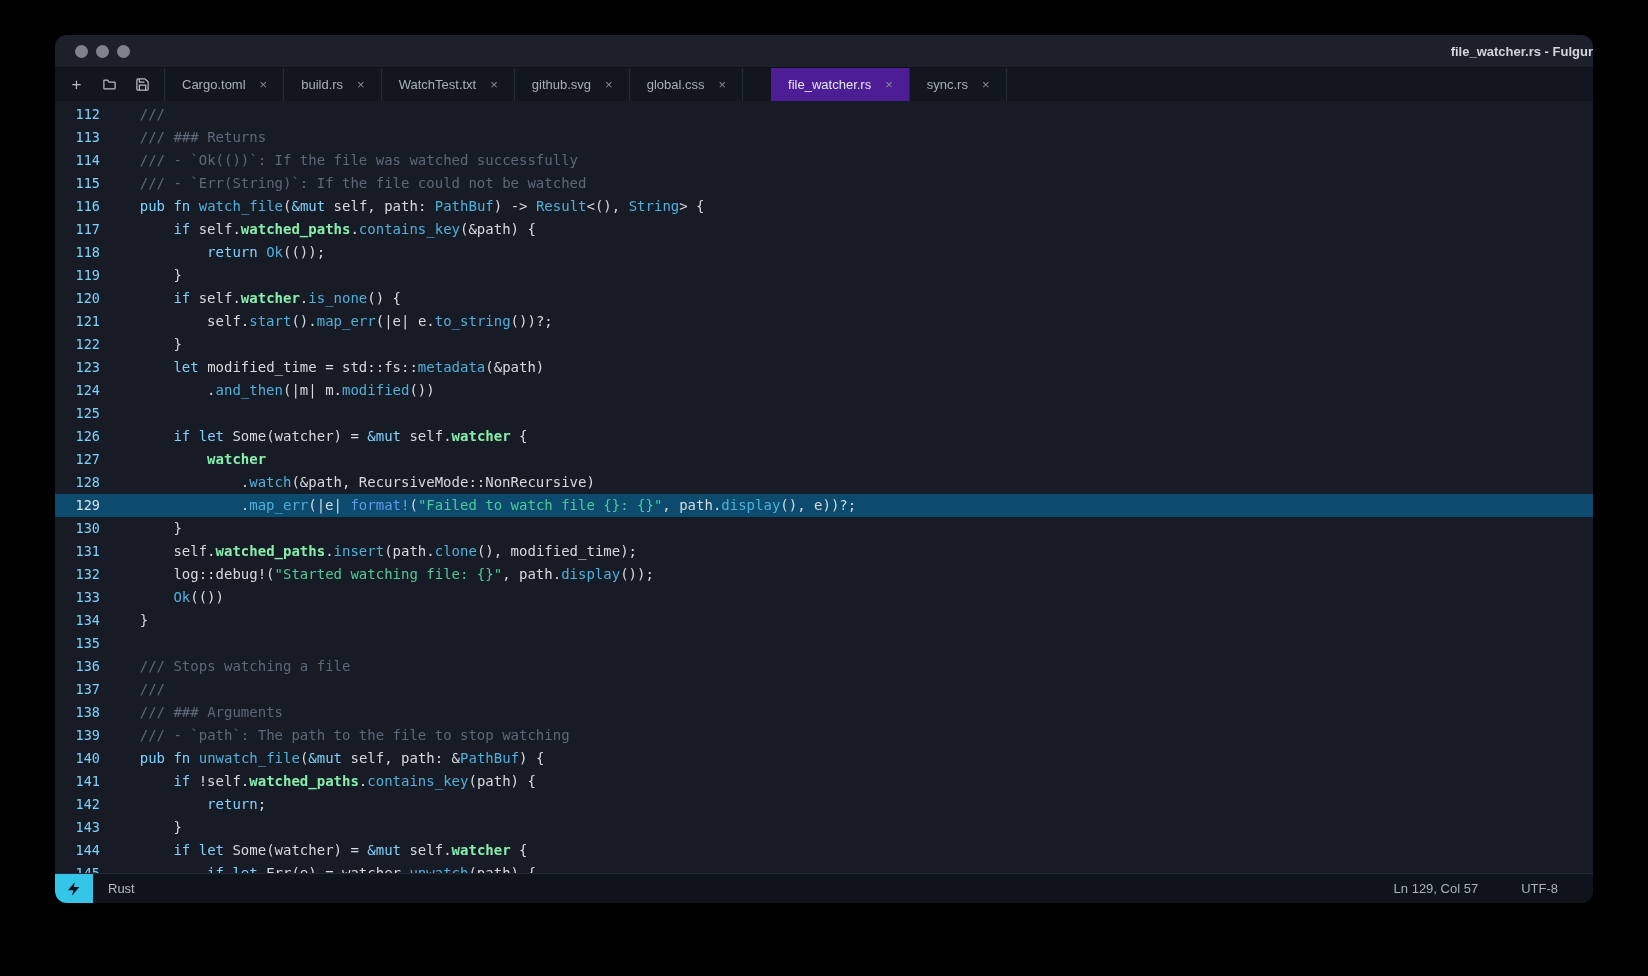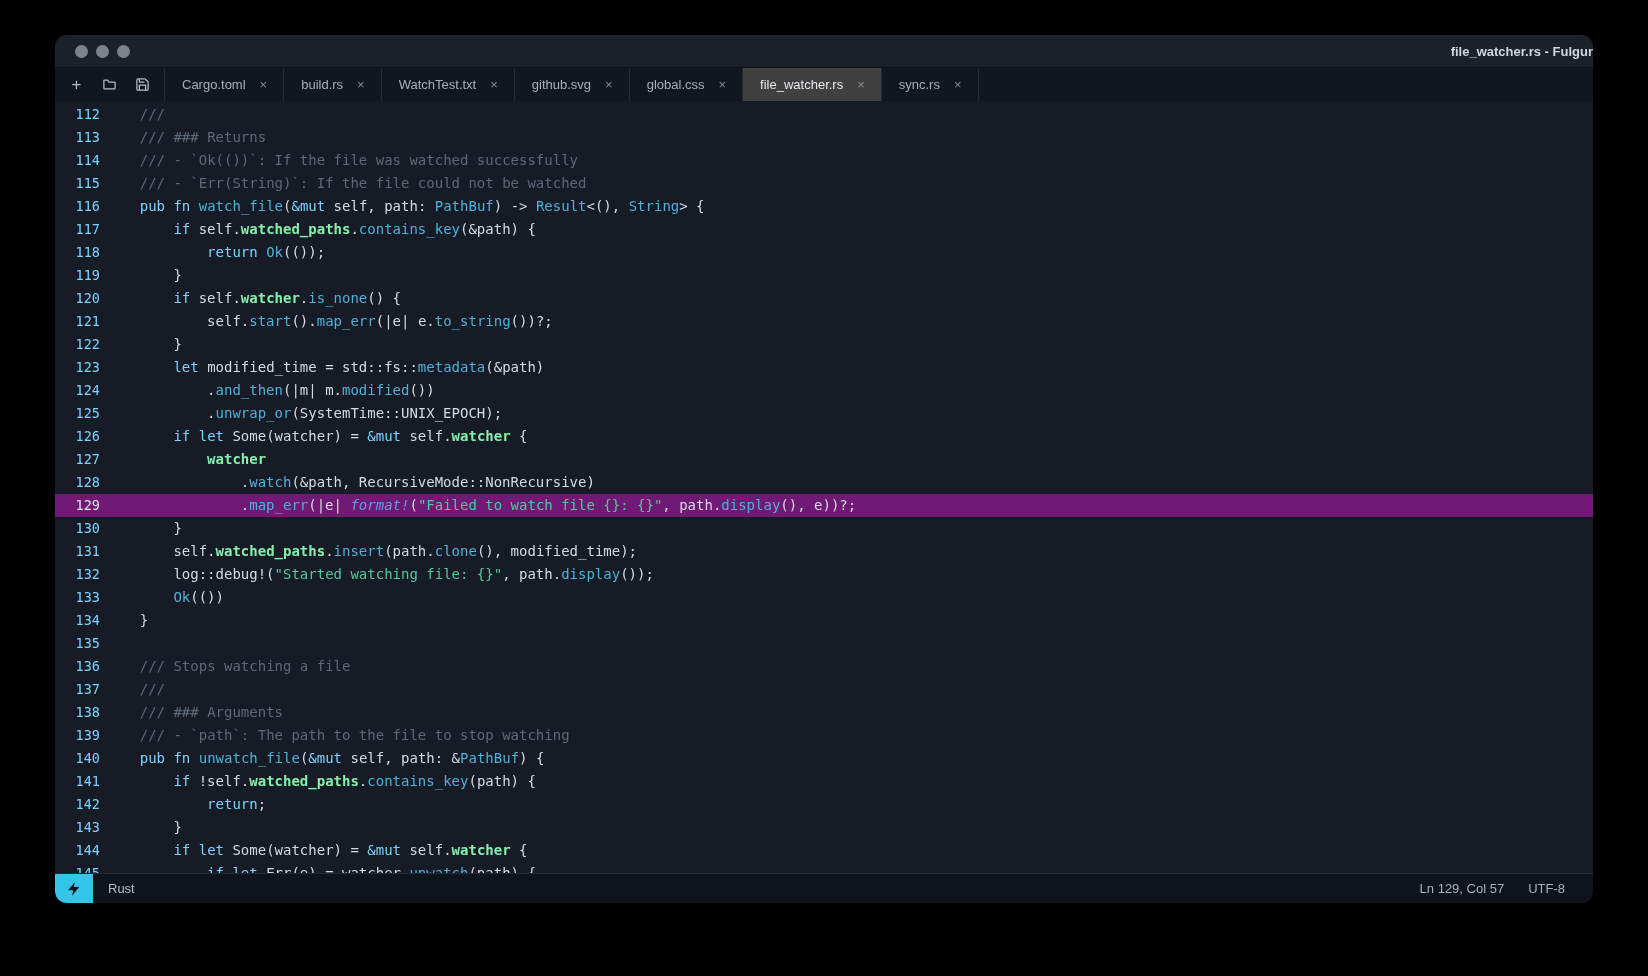--- a/index.html
+++ b/index.html
@@ -20,51 +20,51 @@
 
   
   .tabbar { height:33px; flex:0 0 33px; background:#12161f; display:flex; align-items:stretch; }
   .tab-actions { display:flex; align-items:center; padding:0 6px 0 6px; gap:2px; }
   .act-btn { width:31px; height:26px; display:flex; align-items:center; justify-content:center;
              color:#b6bcc6; font-size:17px; border-radius:5px; cursor:default; }
   .act-btn svg { display:block; }
   .tab-list { display:flex; align-items:stretch; border-left:1px solid #242a36; }
   .tab { display:flex; align-items:center; padding:0 13px 0 17px;
          border-right:1px solid #242a36; color:#a9afba; font-size:13px; }
-  .tab.active { background:#404040; color:#e6e9ee; }
+  .tab.active { background:#4c1d95; color:#e6e9ee;margin-left:28px; }
   .tab-label { white-space:nowrap; }
   .tab-close { margin-left:11px; color:#868c98; font-size:13px; line-height:1; padding:2px 3px; }
 
   
   .editor { flex:1 1 auto; overflow:hidden; padding-top:2px;
             font-family:"DejaVu Sans Mono", monospace; font-size:14px; }
   .line { display:flex; height:23px; line-height:23px; white-space:pre; }
-  .line.cur { background:#701a75; }
+  .line.cur { background:#0c4a6e; }
   .ln { flex:0 0 45px; text-align:right; color:#7dd3fc; font-size:13.5px;
         -webkit-user-select:none; user-select:none; }
   .line.cur .ln { color:#dfe3ea; }
   .lc { margin-left:6px; color:#d6dade; }
   .sp  { display:inline-block; width:4ch; }
   .ind { display:inline-block; width:4ch; border-left:1px solid #242a37; }
   .tok-txt { color:#d6dade; }
   .tok-cm  { color:#5d6878; }
   .tok-kw  { color:#7dd3fc; }
   .tok-fn  { color:#4fb0d9; }
-  .tok-mac { color:#5f9ce8;font-style:italic; }
+  .tok-mac { color:#5f9ce8; }
   .tok-str { color:#4fc99a; }
   .tok-fld { color:#86efac; font-weight:700; }
 
   
   .statusbar { height:16px; flex:0 0 30px; background:#0f131b; border-top:1px solid #232936;
                display:flex; align-items:center; font-size:13px; color:#b6bcc7; }
   .status-logo { width:38px; height:30px; background:#35c5e8; border-radius:0 0 0 12px;
                  display:flex; align-items:center; justify-content:center; flex:0 0 38px; }
   .status-lang { margin-left:15px; }
-  .status-right { margin-left:auto; display:flex; align-items:center; gap:24px;
-                  padding-right:28px; color:#aab1bd; }
+  .status-right { margin-left:auto; display:flex; align-items:center; gap:43px;
+                  padding-right:35px; color:#aab1bd; }
 </style>
 </head>
 <body>
 
 <div class="window">
 
   <div class="titlebar">
     <div class="lights">
       <span class="light"></span>
       <span class="light"></span>
@@ -129,21 +129,21 @@
       <div class="line"><span class="ln">115</span><span class="lc"><span class="sp"></span><span class="tok-cm">/// - `Err(String)`: If the file could not be watched</span></span></div>
       <div class="line"><span class="ln">116</span><span class="lc"><span class="sp"></span><span class="tok-kw">pub</span><span class="tok-txt"> </span><span class="tok-kw">fn</span><span class="tok-txt"> </span><span class="tok-fn">watch_file</span><span class="tok-txt">(</span><span class="tok-kw">&amp;mut</span><span class="tok-txt"> self, path: </span><span class="tok-fn">PathBuf</span><span class="tok-txt">) -&gt; </span><span class="tok-fn">Result</span><span class="tok-txt">&lt;(), </span><span class="tok-fn">String</span><span class="tok-txt">&gt; {</span></span></div>
       <div class="line"><span class="ln">117</span><span class="lc"><span class="sp"></span><span class="ind"></span><span class="tok-kw">if</span><span class="tok-txt"> self.</span><span class="tok-fld">watched_paths</span><span class="tok-txt">.</span><span class="tok-fn">contains_key</span><span class="tok-txt">(&amp;path) {</span></span></div>
       <div class="line"><span class="ln">118</span><span class="lc"><span class="sp"></span><span class="ind"></span><span class="ind"></span><span class="tok-kw">return</span><span class="tok-txt"> </span><span class="tok-fn">Ok</span><span class="tok-txt">(());</span></span></div>
       <div class="line"><span class="ln">119</span><span class="lc"><span class="sp"></span><span class="ind"></span><span class="tok-txt">}</span></span></div>
       <div class="line"><span class="ln">120</span><span class="lc"><span class="sp"></span><span class="ind"></span><span class="tok-kw">if</span><span class="tok-txt"> self.</span><span class="tok-fld">watcher</span><span class="tok-txt">.</span><span class="tok-fn">is_none</span><span class="tok-txt">() {</span></span></div>
       <div class="line"><span class="ln">121</span><span class="lc"><span class="sp"></span><span class="ind"></span><span class="ind"></span><span class="tok-txt">self.</span><span class="tok-fn">start</span><span class="tok-txt">().</span><span class="tok-fn">map_err</span><span class="tok-txt">(|e| e.</span><span class="tok-fn">to_string</span><span class="tok-txt">())?;</span></span></div>
       <div class="line"><span class="ln">122</span><span class="lc"><span class="sp"></span><span class="ind"></span><span class="tok-txt">}</span></span></div>
       <div class="line"><span class="ln">123</span><span class="lc"><span class="sp"></span><span class="ind"></span><span class="tok-kw">let</span><span class="tok-txt"> modified_time = std::fs::</span><span class="tok-fn">metadata</span><span class="tok-txt">(&amp;path)</span></span></div>
       <div class="line"><span class="ln">124</span><span class="lc"><span class="sp"></span><span class="ind"></span><span class="ind"></span><span class="tok-txt">.</span><span class="tok-fn">and_then</span><span class="tok-txt">(|m| m.</span><span class="tok-fn">modified</span><span class="tok-txt">())</span></span></div>
-      <div class="line"><span class="ln">125</span><span class="lc"><span class="sp"></span><span class="ind"></span><span class="ind"></span><span class="tok-txt">.</span><span class="tok-fn">unwrap_or</span><span class="tok-txt">(SystemTime::UNIX_EPOCH);</span></span></div>
+      <div class="line"><span class="ln">125</span></div>
       <div class="line"><span class="ln">126</span><span class="lc"><span class="sp"></span><span class="ind"></span><span class="tok-kw">if</span><span class="tok-txt"> </span><span class="tok-kw">let</span><span class="tok-txt"> Some(watcher) = </span><span class="tok-kw">&amp;mut</span><span class="tok-txt"> self.</span><span class="tok-fld">watcher</span><span class="tok-txt"> {</span></span></div>
       <div class="line"><span class="ln">127</span><span class="lc"><span class="sp"></span><span class="ind"></span><span class="ind"></span><span class="tok-fld">watcher</span></span></div>
       <div class="line"><span class="ln">128</span><span class="lc"><span class="sp"></span><span class="ind"></span><span class="ind"></span><span class="ind"></span><span class="tok-txt">.</span><span class="tok-fn">watch</span><span class="tok-txt">(&amp;path, RecursiveMode::NonRecursive)</span></span></div>
       <div class="line cur"><span class="ln">129</span><span class="lc"><span class="sp"></span><span class="ind"></span><span class="ind"></span><span class="ind"></span><span class="tok-txt">.</span><span class="tok-fn">map_err</span><span class="tok-txt">(|e| </span><span class="tok-mac">format!</span><span class="tok-txt">(</span><span class="tok-str">"Failed to watch file {}: {}"</span><span class="tok-txt">, path.</span><span class="tok-fn">display</span><span class="tok-txt">(), e))?;</span></span></div>
       <div class="line"><span class="ln">130</span><span class="lc"><span class="sp"></span><span class="ind"></span><span class="tok-txt">}</span></span></div>
       <div class="line"><span class="ln">131</span><span class="lc"><span class="sp"></span><span class="ind"></span><span class="tok-txt">self.</span><span class="tok-fld">watched_paths</span><span class="tok-txt">.</span><span class="tok-fn">insert</span><span class="tok-txt">(path.</span><span class="tok-fn">clone</span><span class="tok-txt">(), modified_time);</span></span></div>
       <div class="line"><span class="ln">132</span><span class="lc"><span class="sp"></span><span class="ind"></span><span class="tok-txt">log::debug!(</span><span class="tok-str">"Started watching file: {}"</span><span class="tok-txt">, path.</span><span class="tok-fn">display</span><span class="tok-txt">());</span></span></div>
       <div class="line"><span class="ln">133</span><span class="lc"><span class="sp"></span><span class="ind"></span><span class="tok-fn">Ok</span><span class="tok-txt">(())</span></span></div>
       <div class="line"><span class="ln">134</span><span class="lc"><span class="sp"></span><span class="tok-txt">}</span></span></div>
       <div class="line"><span class="ln">135</span><span class="lc"></span></div>

